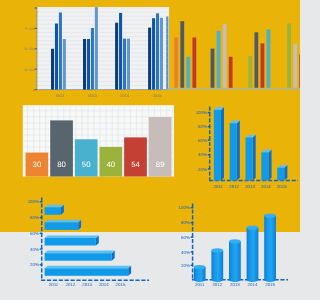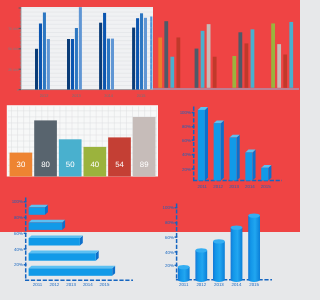--- a/index.html
+++ b/index.html
@@ -1,17 +1,17 @@
 <!DOCTYPE html>
 <html><head>
 <meta charset="utf-8">
 <style>
   html,body{margin:0;padding:0;}
   body{width:300px;height:300px;background:#e7e8ea;font-family:"Liberation Sans",sans-serif;overflow:hidden;}
-  #stage{position:relative;width:300px;height:232px;background:#ef4444;}
+  #stage{position:relative;width:300px;height:232px;background:#eab308;padding-left:16px;}
   #root{ -webkit-font-smoothing: antialiased; }
   svg{display:block;}
   text{font-family:"Liberation Sans",sans-serif;-webkit-font-smoothing:antialiased;text-rendering:geometricPrecision;}
 </style>
 </head>
 <body>
 
 <div id="stage">
 <svg id="root" width="300" height="300" viewBox="0 0 300 300">
       <g>

